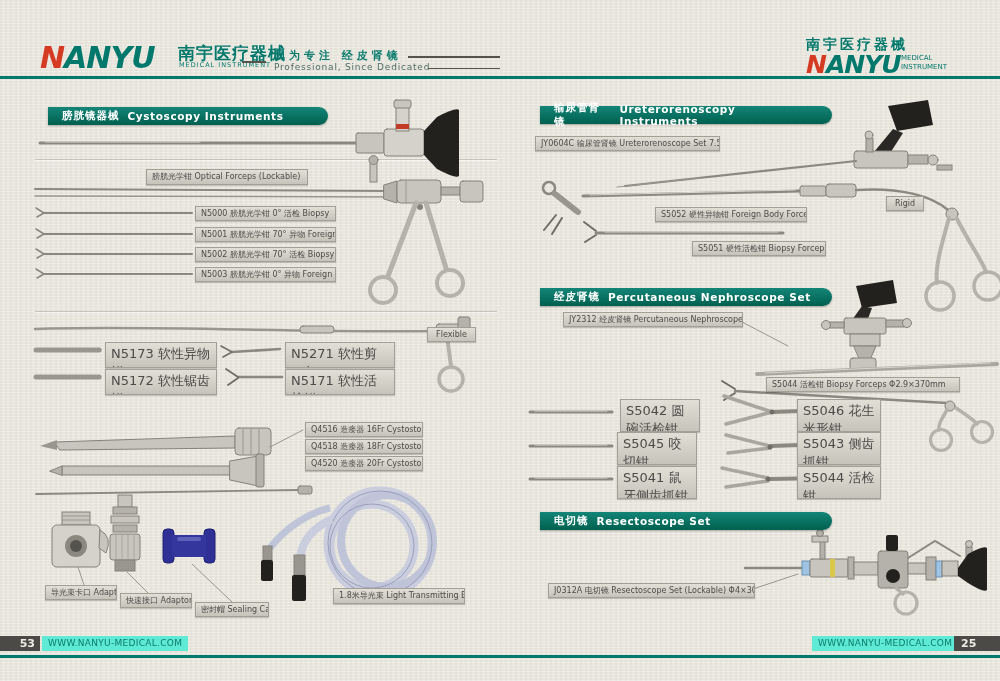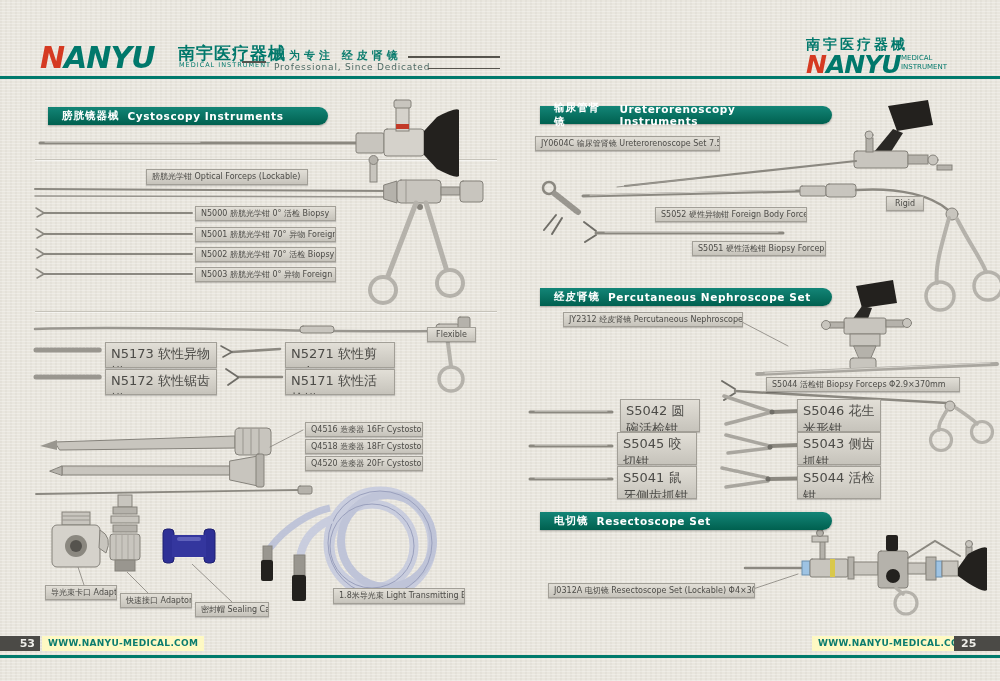--- a/index.html
+++ b/index.html
@@ -17,21 +17,21 @@
       font-size:8px;line-height:13px;padding:0 5px;white-space:nowrap;overflow:hidden}
   .lb.ml{white-space:pre-line;line-height:18px;font-size:13px;padding:2px 5px}
   .lb.ctr{text-align:center}
   .sec{position:absolute;z-index:2;height:18px;border-radius:0 9px 9px 0;color:#fff;
        background:linear-gradient(180deg,#12癸8a7c,#006355);
        background:linear-gradient(180deg,#138577,#00604f);
        display:flex;align-items:center;gap:8px;padding:0 14px;box-shadow:0 1px 2px rgba(0,0,0,.3)}
   .sec .cn{font-weight:bold;font-size:10.5px;letter-spacing:1px}
   .sec .en{font-weight:bold;font-size:10.5px;letter-spacing:.6px}
   .badge{position:absolute;z-index:3;background:#4b4a46;color:#efeee9;font-size:11px;font-weight:bold;line-height:15px}
-  .urlbox{position:absolute;z-index:3;background:#fef9c3;color:#0b7c6e;font-weight:bold;
+  .urlbox{position:absolute;z-index:3;background:#5eead4;color:#0b7c6e;font-weight:normal;
           font-size:9px;letter-spacing:.3px;line-height:15px;padding:0 6px}
   .hl{position:absolute;z-index:3}
   .brand{font-style:italic;font-weight:900;transform:skewX(-8deg);letter-spacing:-1px;line-height:1}
   .teal{color:#00786b}.red{color:#d53a22}
   .cjk-bold{font-weight:bold;color:#00786b}
   .smallcap{font-weight:normal;color:#00786b}
   .ln{position:absolute;z-index:3;background:#55534d}
 </style>
 </head>
 <body>

